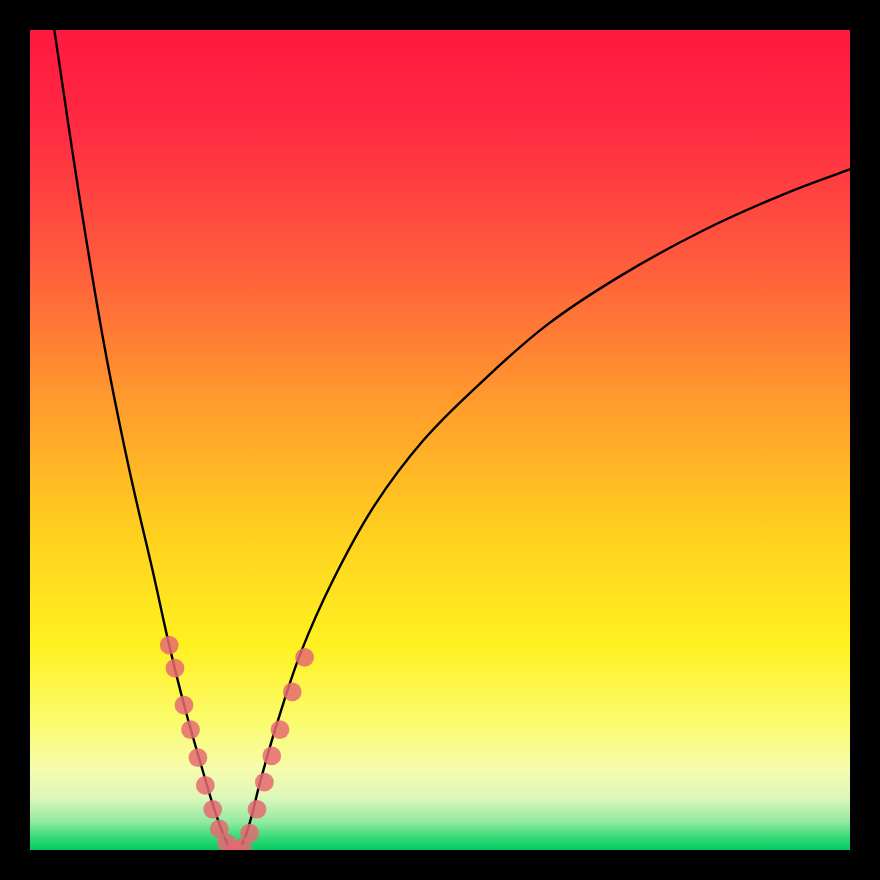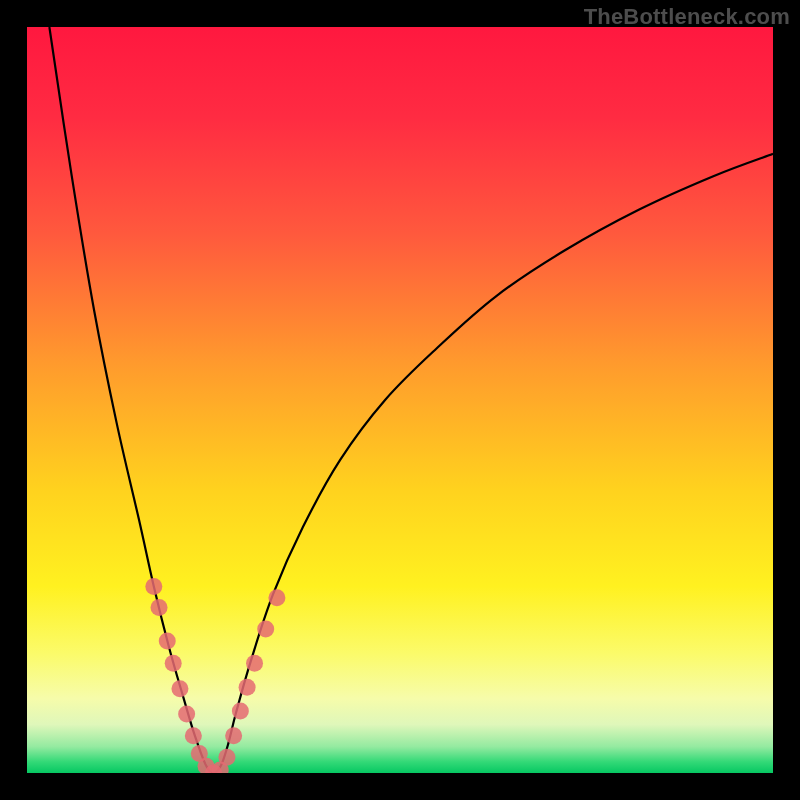--- a/index.html
+++ b/index.html
@@ -92,14 +92,13 @@
           <circle cx="213.35600000000002" cy="684.082" r="8.5" fill="#e56a72" fill-opacity="0.85"></circle>
           <circle cx="220.07" cy="660.21" r="8.5" fill="#e56a72" fill-opacity="0.85"></circle>
           <circle cx="227.53" cy="636.338" r="8.5" fill="#e56a72" fill-opacity="0.85"></circle>
           <circle cx="238.72" cy="602.0219999999999" r="8.5" fill="#e56a72" fill-opacity="0.85"></circle>
           <circle cx="249.91000000000003" cy="570.69" r="8.5" fill="#e56a72" fill-opacity="0.85"></circle>
         </g>
     </svg>
 
   </div>
 
-  <div class="watermark">TheBottleneck.com</div>
 </div>
 
 </body></html>

